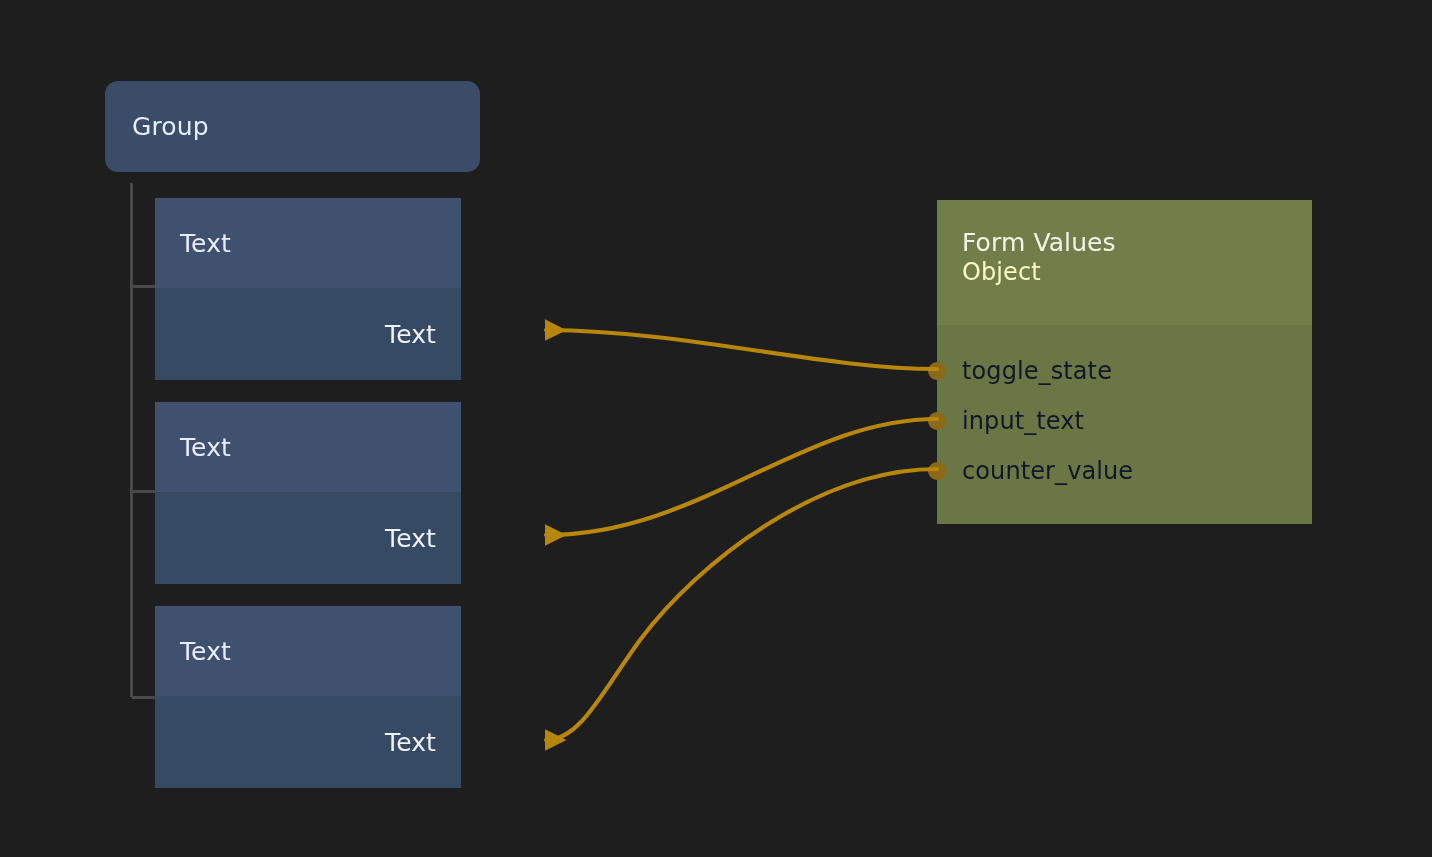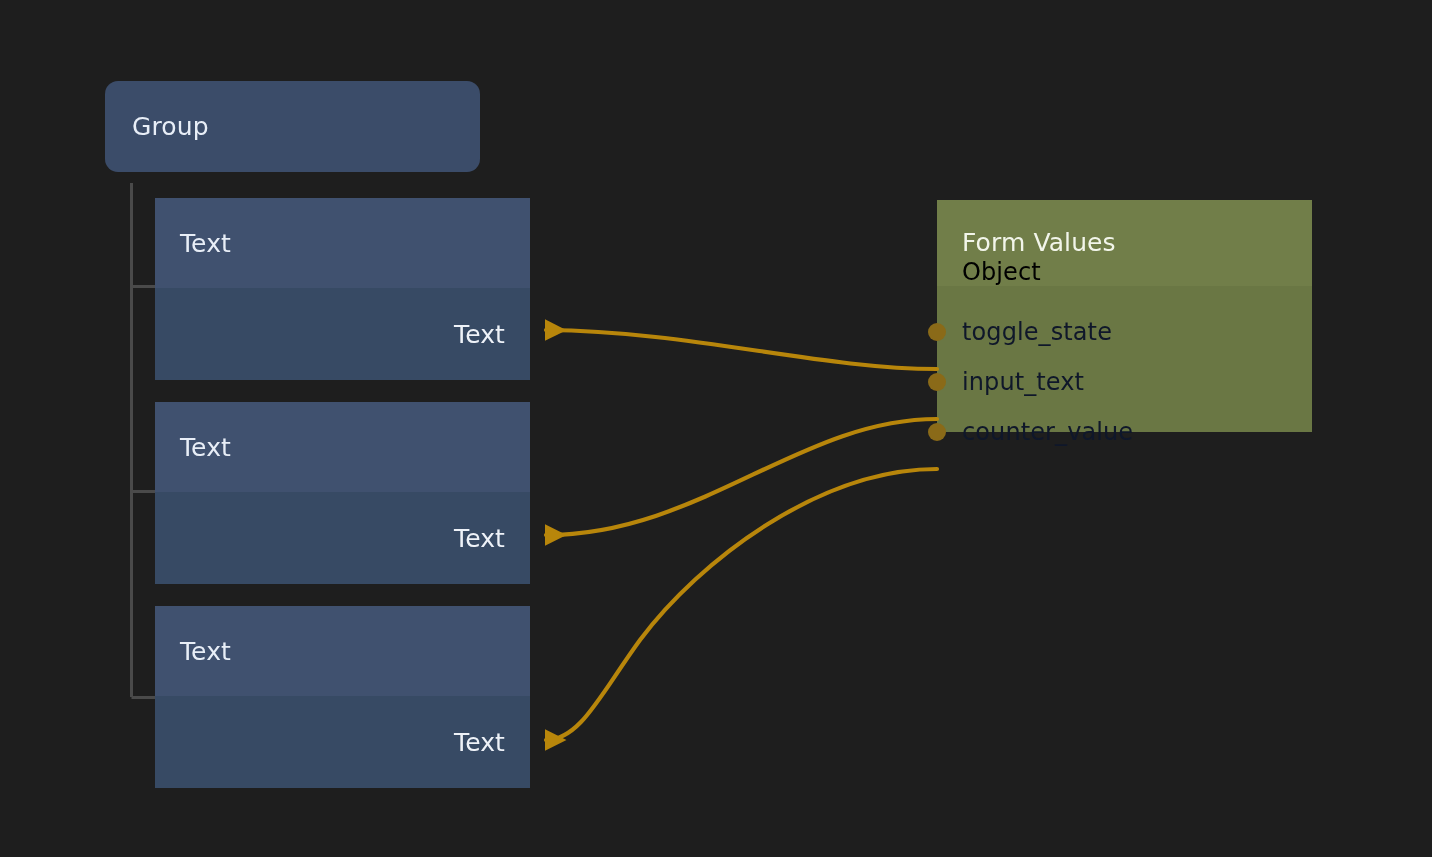--- a/index.html
+++ b/index.html
@@ -46,21 +46,21 @@
     font-size: 25px;
     font-weight: 400;
     padding-left: 27px;
     letter-spacing: 0.1px;
   }
 
   
   .blue-node {
     position: absolute;
     left: 155px;
-    width: 375px;
+    width: 306px;
     display: flex;
     flex-direction: column;
   }
   .blue-node .bn-header {
     background: #40516f;
     height: 90px;
     display: flex;
     align-items: center;
   }
   .blue-node .bn-header-label {
@@ -86,39 +86,39 @@
   #blue-node-0 { top: 198px; }
   #blue-node-1 { top: 402px; }
   #blue-node-2 { top: 606px; }
 
   
   .green-node {
     position: absolute;
     left: 937px;
     top: 200px;
     width: 375px;
-    height: 232px;
+    height: 324px;
     background: #6a7744;
     display: flex;
     flex-direction: column;
   }
   .gn-header {
     background: #717e49;
     height: 125px;
     padding: 28px 0 0 25px;
     box-sizing: border-box;
   }
   .gn-title {
     color: #f2f5ea;
     font-size: 25px;
     line-height: 1.18;
     letter-spacing: 0.1px;
   }
   .gn-subtitle {
-    color: #000000;
+    color: #fef9c3;
     font-size: 24px;
     line-height: 1.18;
     letter-spacing: 0.1px;
   }
   .gn-body {
     flex: 1;
     position: relative;
     padding-top: 21px;
     box-sizing: border-box;
   }

